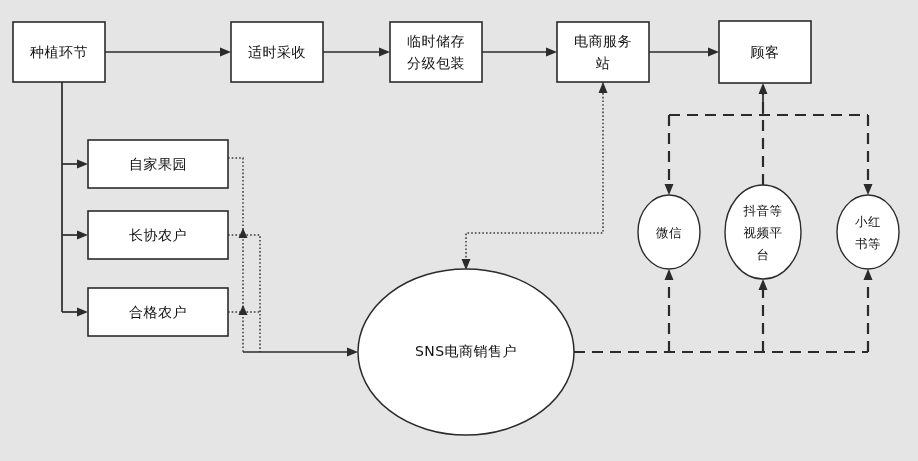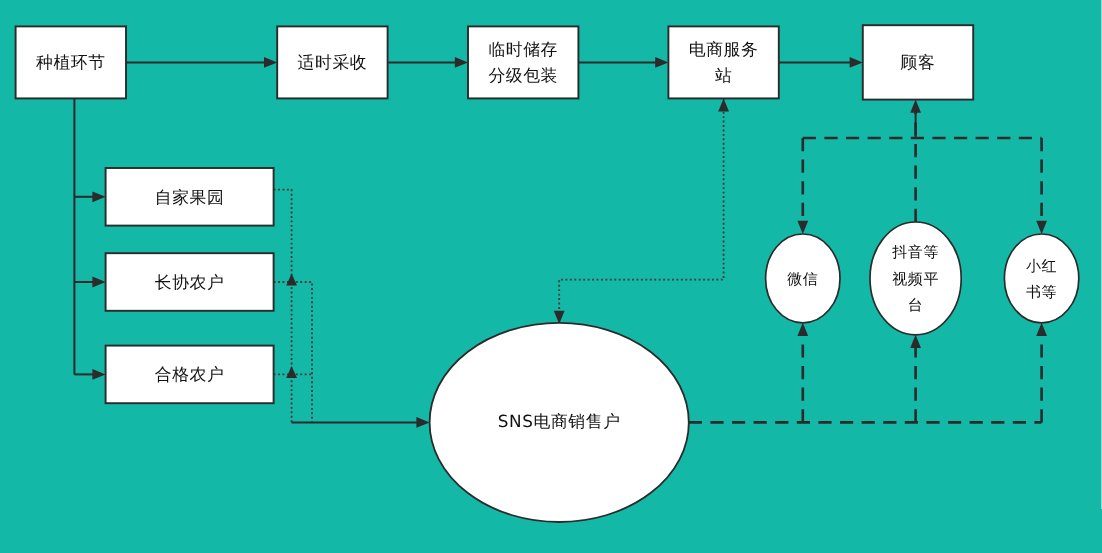--- a/index.html
+++ b/index.html
@@ -8,21 +8,21 @@
     padding: 0;
     background: #ffffff;
   }
   body {
     font-family: "Liberation Sans", "DejaVu Sans", sans-serif;
   }
   #diagram-root {
     position: relative;
     width: 918px;
     height: 461px;
-    background: #14b8a6;
+    background: #e5e5e5;
     overflow: hidden;
   }
   svg.flow-canvas {
     position: absolute;
     left: 0;
     top: 0;
     width: 918px;
     height: 461px;
     display: block;
   }

